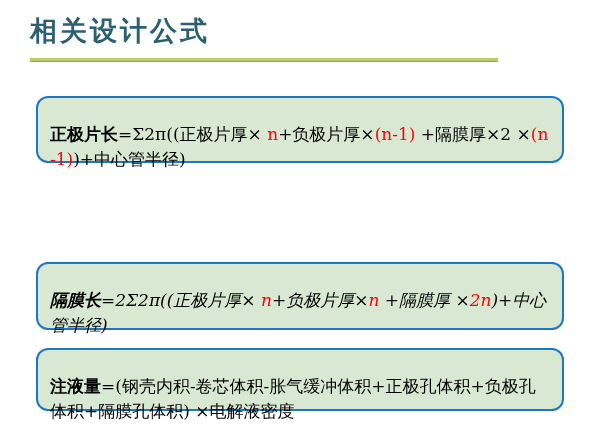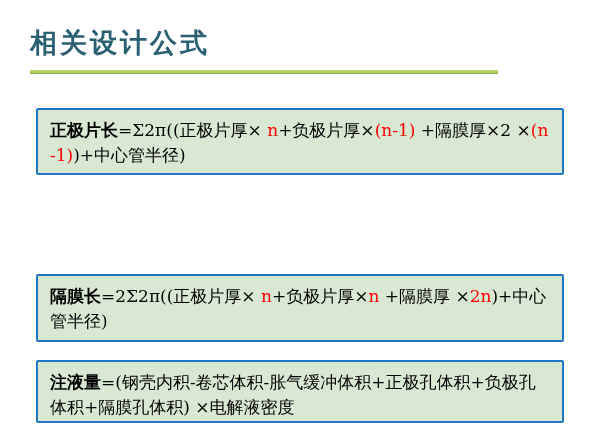--- a/index.html
+++ b/index.html
@@ -12,21 +12,21 @@
     --black:#000000;
   }
   html,body{margin:0;padding:0;}
   body{
     width:616px;height:430px;
     background:#ffffff;
     font-family:"DejaVu Serif", serif;
     position:relative;
     overflow:hidden;
   }
-  .slide{position:absolute;inset:0;margin-top:12px;}
+  .slide{position:absolute;inset:0;}
   .title{
     position:absolute;
     left:30px;top:13px;
     font-size:27px;
     font-weight:bold;
     color:var(--title);
     letter-spacing:3px;
     font-style:normal;
   }
   .underline{
@@ -35,32 +35,32 @@
     width:468px;height:4px;
     background:linear-gradient(180deg,var(--underlineTop) 0%,var(--underlineTop) 55%,var(--underlineBottom) 100%);
   }
   .formula-box{
     position:absolute;
     left:36px;
     width:528px;
     box-sizing:border-box;
     background:var(--boxFill);
     border:2px solid var(--boxBorder);
-    border-radius:2px;
-    padding:8px 12px 0 12px;
+    border-radius:12px;
+    padding:24px 12px 0 12px;
     font-size:17px;
     line-height:25px;
     color:var(--black);
     word-break:break-all;
   }
   .formula-box .bold{font-weight:bold;}
   .formula-box .red{color:var(--red);}
   #box1{top:96px;height:67px;}
   #box2{top:179px;height:67px;}
-  #box3{top:262px;height:68px;}
+  #box3{top:262px;height:68px;font-style:italic;}
   #box4{top:348px;height:63px;}
 </style>
 </head>
 <body>
 
 <div class="slide">
   <div class="title">相关设计公式</div>
   <div class="underline"></div>
 
   <div id="box1" class="formula-box"><span class="bold">正极片长</span><span>=Σ2π((正极片厚× </span><span class="red">n</span><span>+负极片厚×</span><span class="red">(n-1)</span><span> +隔膜厚×2 ×</span><span class="red">(n-1)</span><span>)+中心管半径)</span></div>

